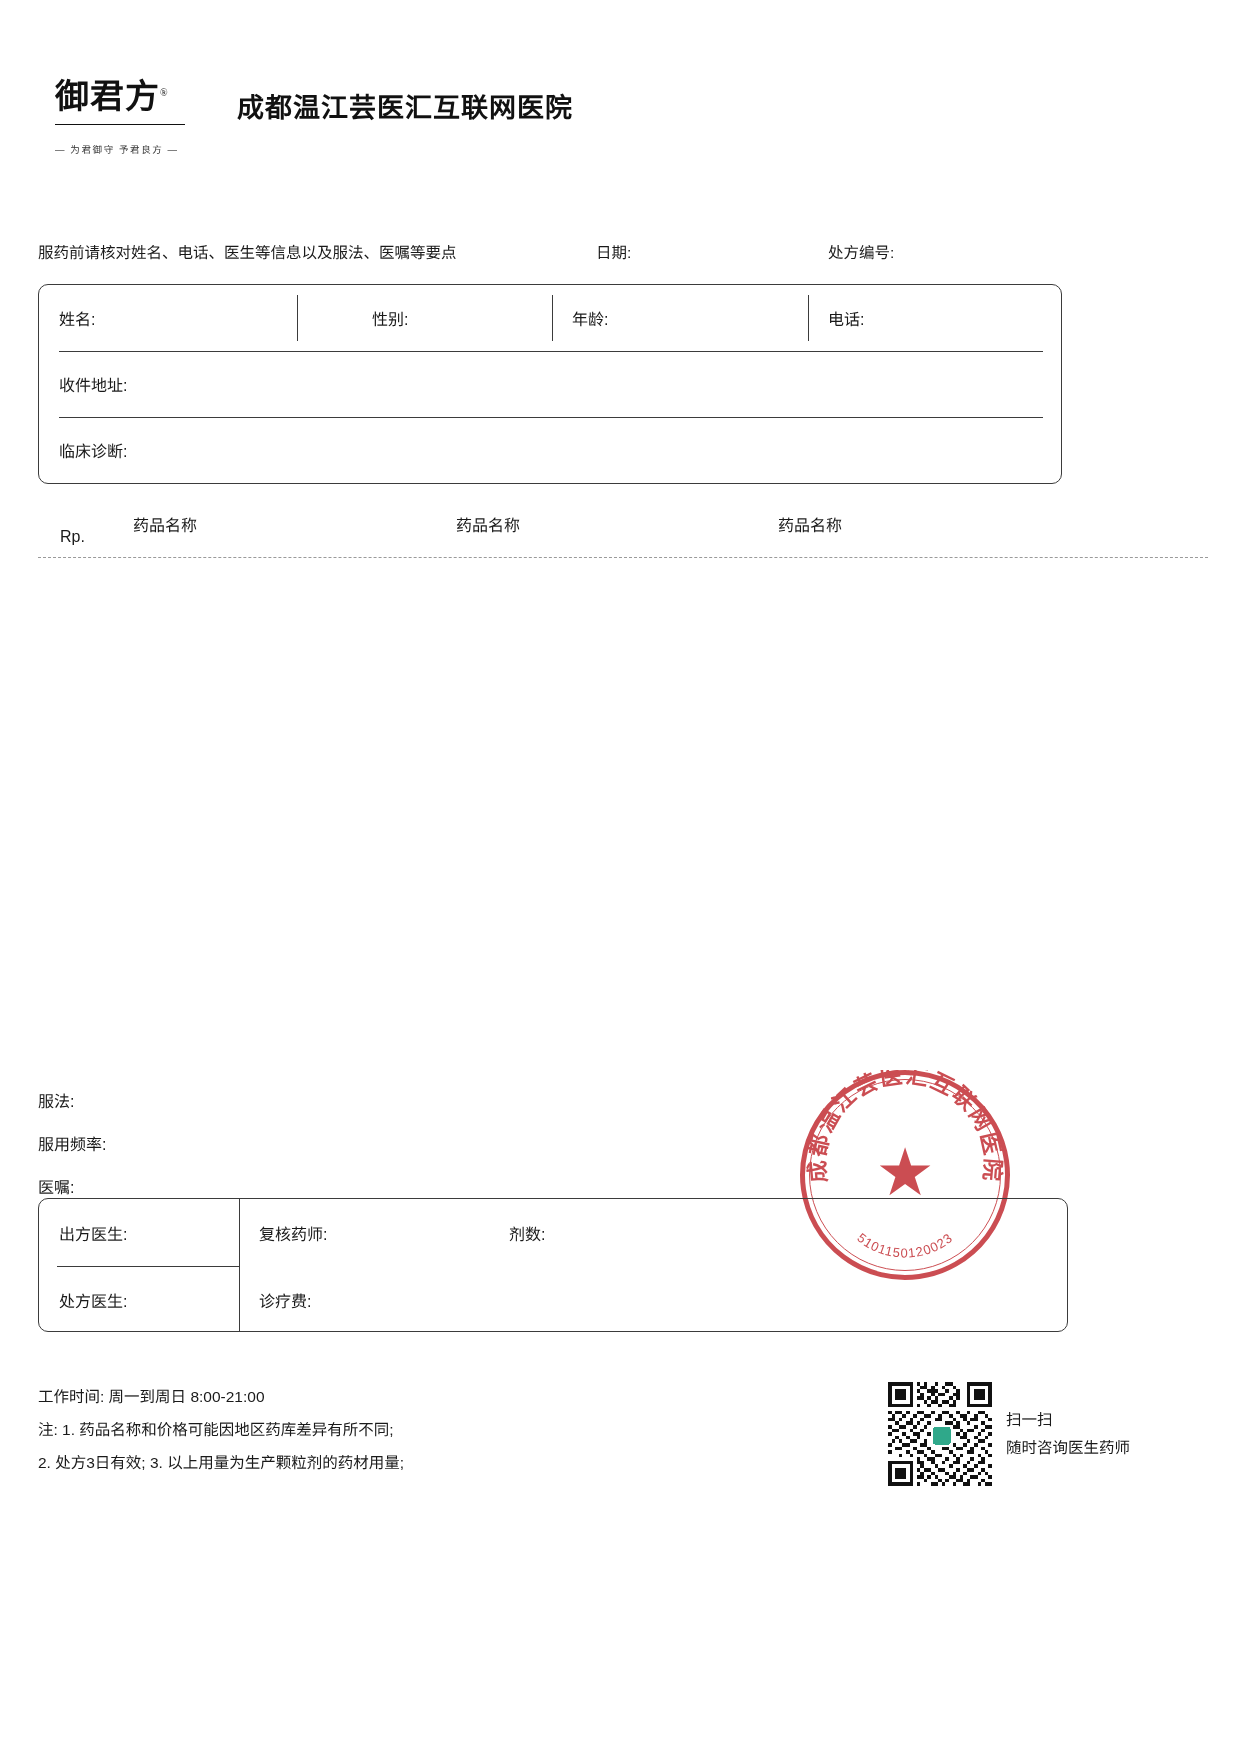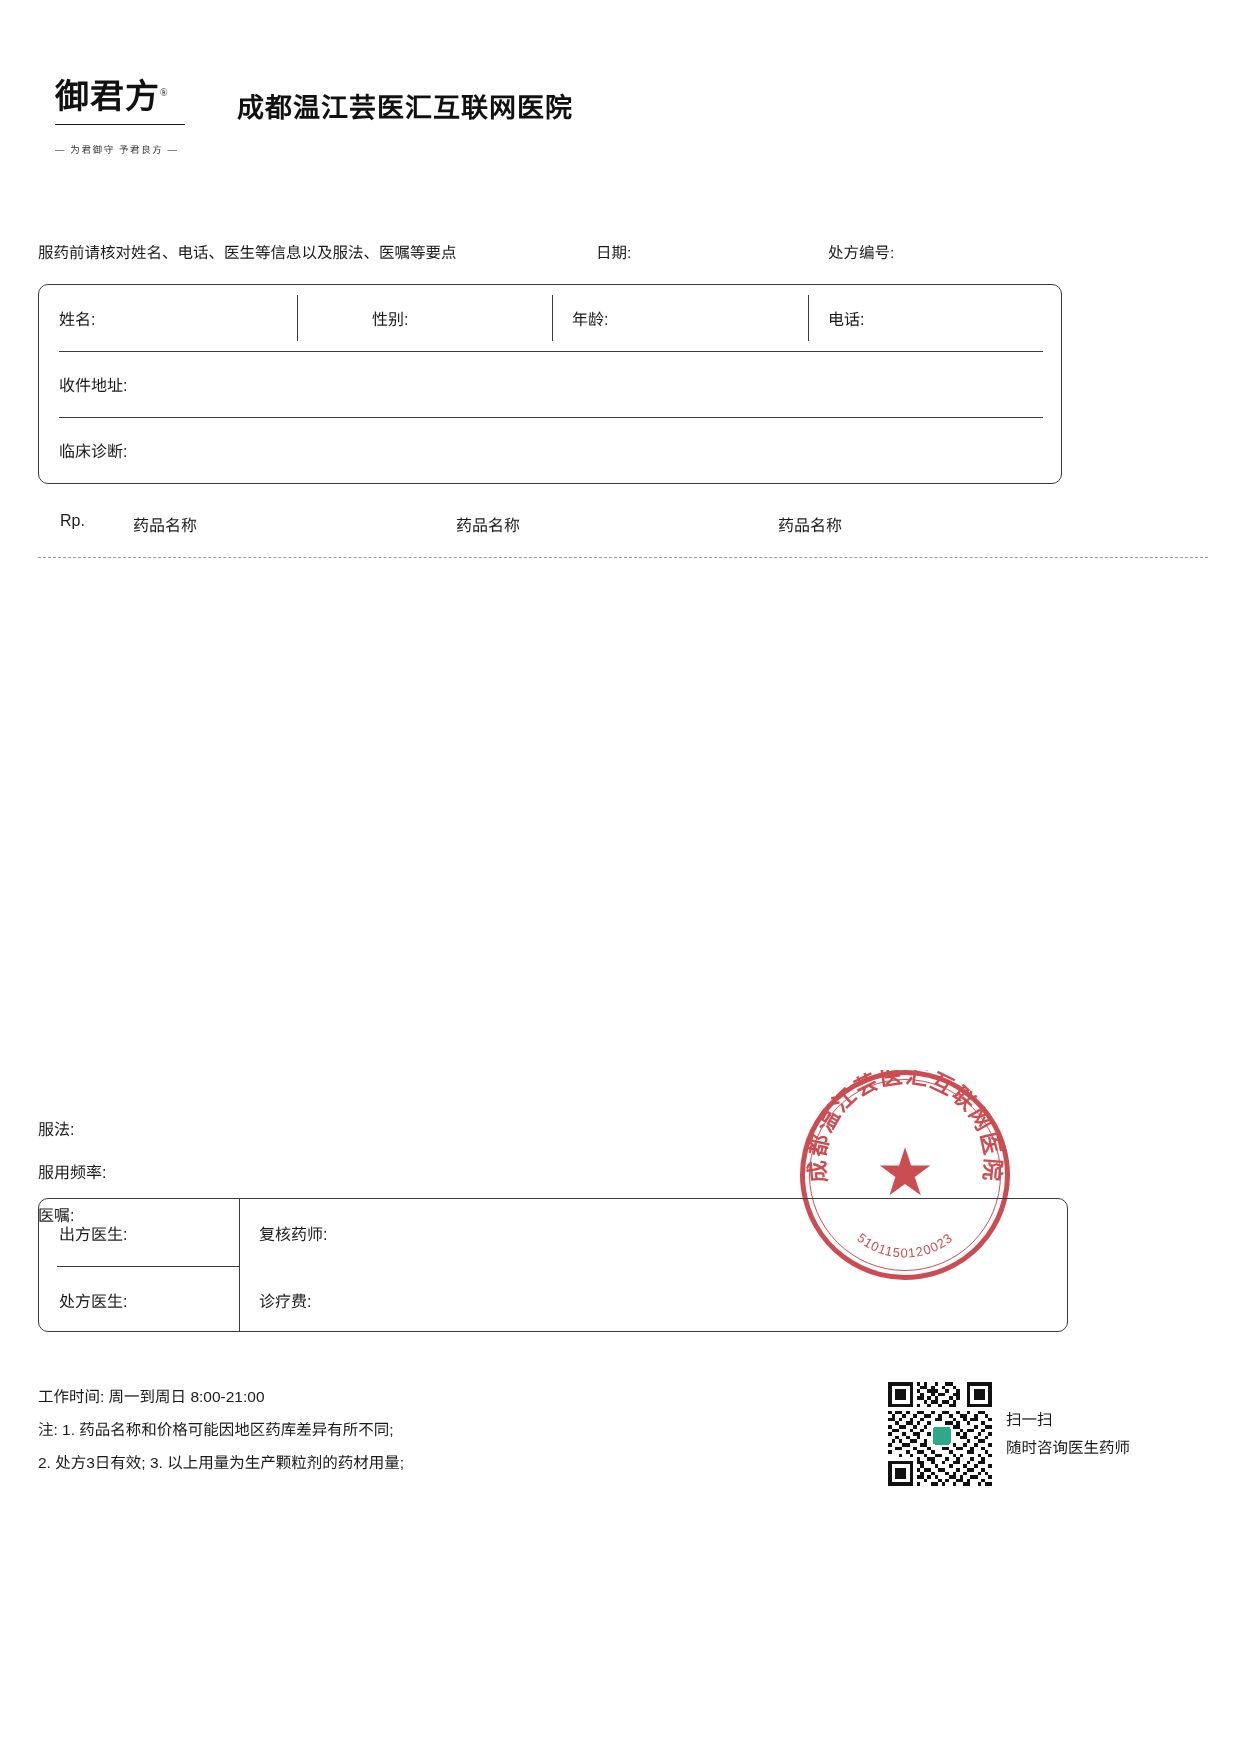--- a/index.html
+++ b/index.html
@@ -127,38 +127,38 @@
   }
 
   
   .rp-row {
     position: absolute;
     left: 38px;
     top: 512px;
     width: 1168px;
     font-size: 16px;
   }
-  .rp-label { position: absolute; left: 22px; top: 0; font-weight: normal; }
+  .rp-label { position: absolute; left: 22px; top: 16px; font-weight: normal; }
   .rp-c1 { position: absolute; left: 95px; top: 0; }
   .rp-c2 { position: absolute; left: 418px; top: 0; }
   .rp-c3 { position: absolute; left: 740px; top: 0; }
 
   .dashed-line {
     position: absolute;
     left: 38px;
     top: 557px;
     width: 1170px;
     border-top: 1.3px dashed #9a9a9a;
   }
 
   
   .usage {
     position: absolute;
     left: 38px;
-    top: 1108px;
+    top: 1080px;
     font-size: 16px;
     line-height: 43px;
   }
   .usage div { white-space: nowrap; }
 
   
   .footer-box {
     position: absolute;
     left: 38px;
     top: 1198px;
@@ -367,20 +367,23 @@
     </svg>
     <div class="seal-star">★</div>
   </div>
 
   <div class="footer-box">
     <div class="fb-cell" style="left:0; top:0; width:200px;">
         <span>出方医生:</span>
       </div>
     <div class="fb-cell" style="left:200px; top:0; width:250px;">
         <span>复核药师:</span>
+      </div>
+    <div class="fb-cell" style="left:450px; top:0; width:280px;">
+        <span>剂数:</span>
       </div>
 
     <div class="fb-cell" style="left:0; top:67px; width:200px;">
         <span>处方医生:</span>
       </div>
     <div class="fb-cell" style="left:200px; top:67px; width:250px;align-items:center;">
         <span>诊疗费:</span>
       </div>
 
     <div class="fb-div" style="left:200px; top:0px; height:132px;"></div>

